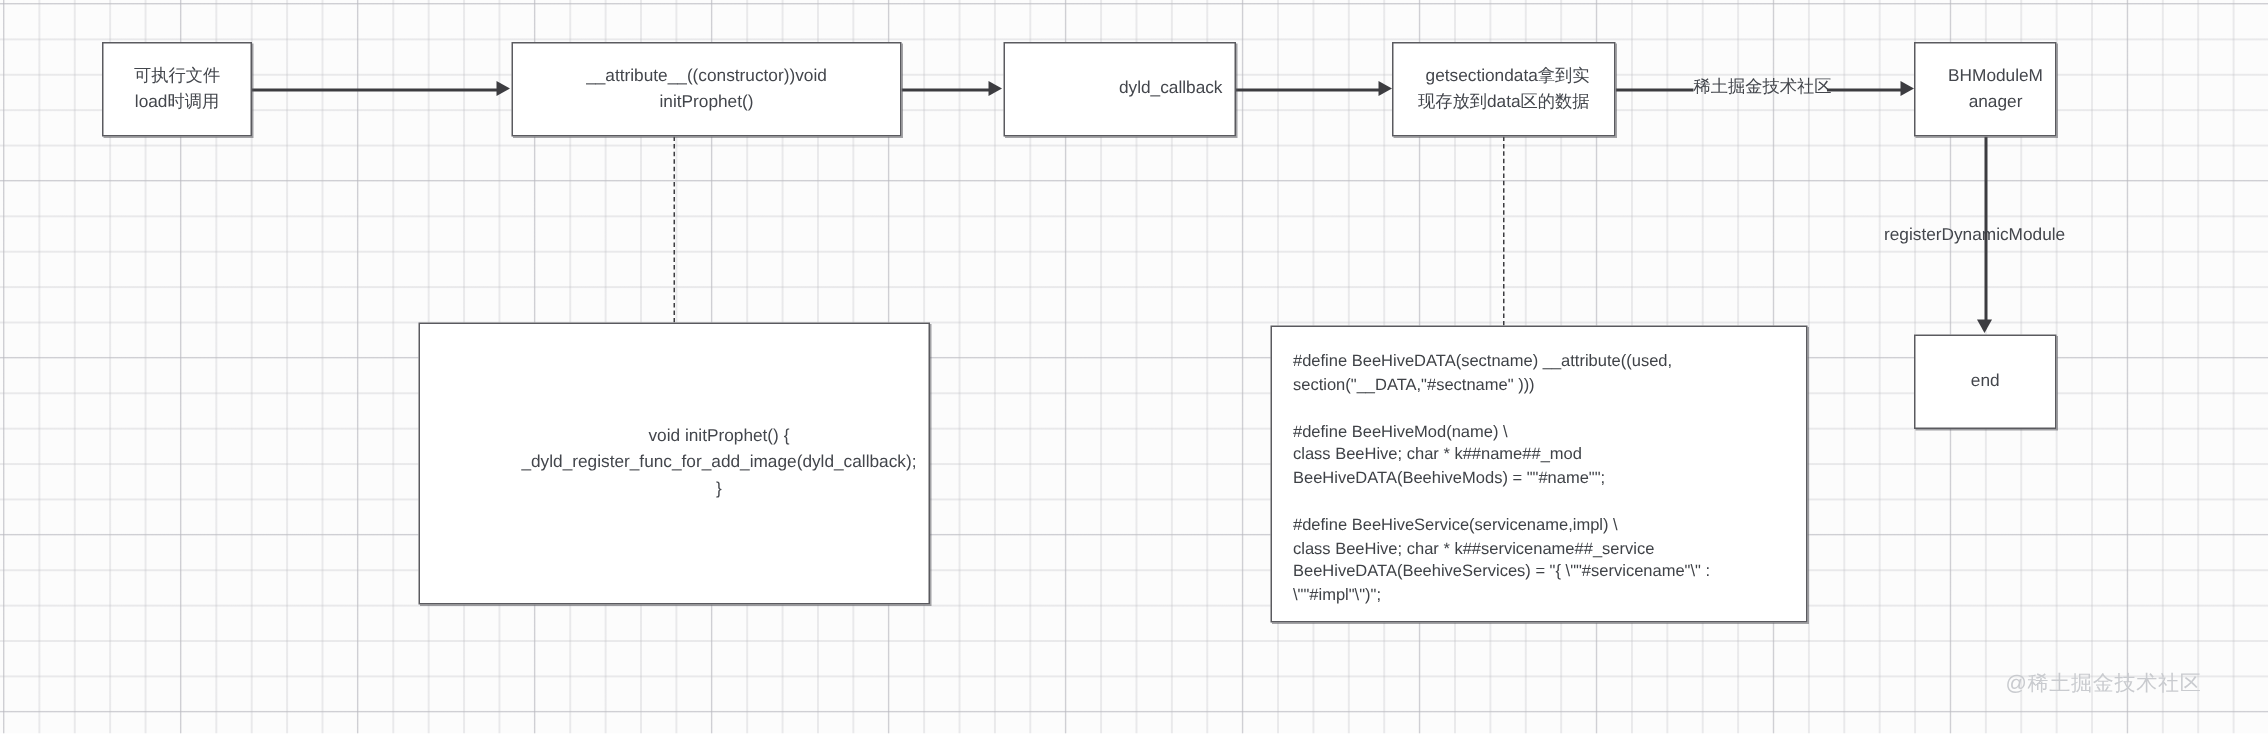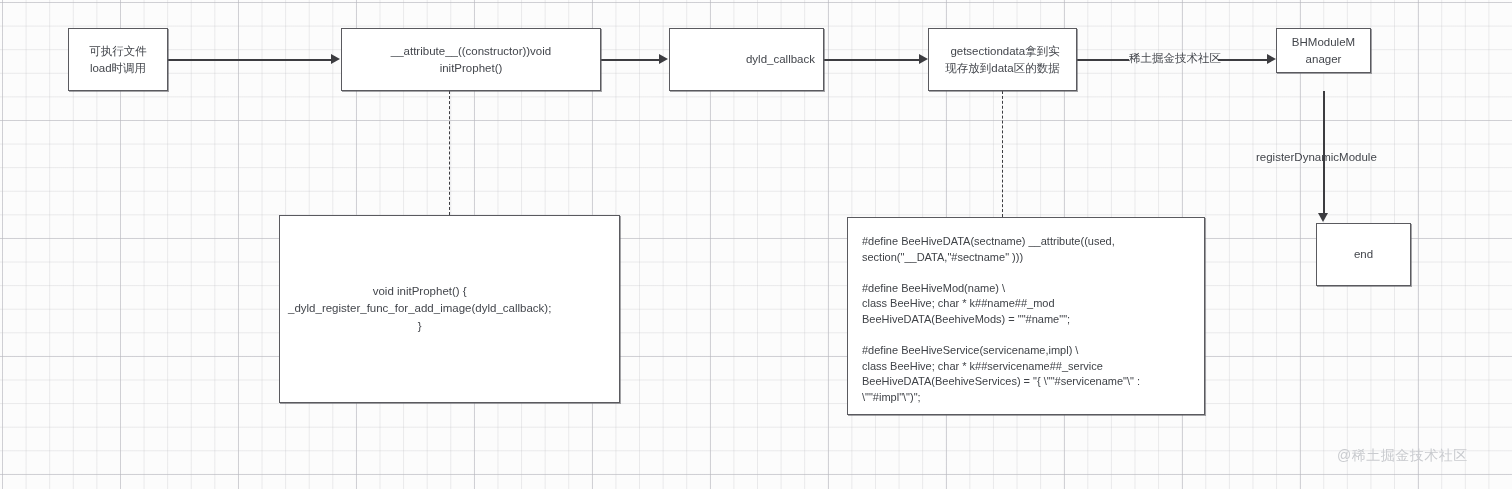--- a/index.html
+++ b/index.html
@@ -46,21 +46,21 @@
     align-items: flex-start;
     justify-content: flex-start;
     text-align: left;
     font-size: 11px;
     line-height: 1.42;
     padding: 16px 14px;
     color: #3f4247;
   }
   .node.code-centered {
     align-items: center;
-    justify-content: flex-start;
+    justify-content: flex-end;
     text-align: center;
     font-size: 11.5px;
     line-height: 1.5;
     color: #43464c;
     white-space: pre-line;
   }
   .edge {
     position: absolute;
     background: #3c3c40;
   }
@@ -140,26 +140,26 @@
 
   <div class="node" style="left:669px; top:28px; width:155px; height:63px;justify-content:flex-end;">
     <span>dyld_callback</span>
   </div>
 
   <div class="node" style="left:928px; top:28px; width:149px; height:63px;text-align:right;">
     <span>getsectiondata拿到实
 现存放到data区的数据</span>
   </div>
 
-  <div class="node" style="left:1276px; top:28px; width:95px; height:45px;">
+  <div class="node" style="left:1276px; top:28px; width:95px; height:63px;justify-content:flex-end;">
     <span>BHModuleM
 anager</span>
   </div>
 
-  <div class="node" style="left:1276px; top:223px; width:95px; height:63px;margin-left:40px;">
+  <div class="node" style="left:1276px; top:223px; width:95px; height:63px;">
     <span>end</span>
   </div>
 
   <div class="node code-centered" style="left:279px; top:215px; width:341px; height:188px;">
     <span>void initProphet() {
 _dyld_register_func_for_add_image(dyld_callback);
 }</span>
   </div>
 
   <div class="node code" style="left:823px; top:217px; width:358px; height:198px;margin-left:24px;">

